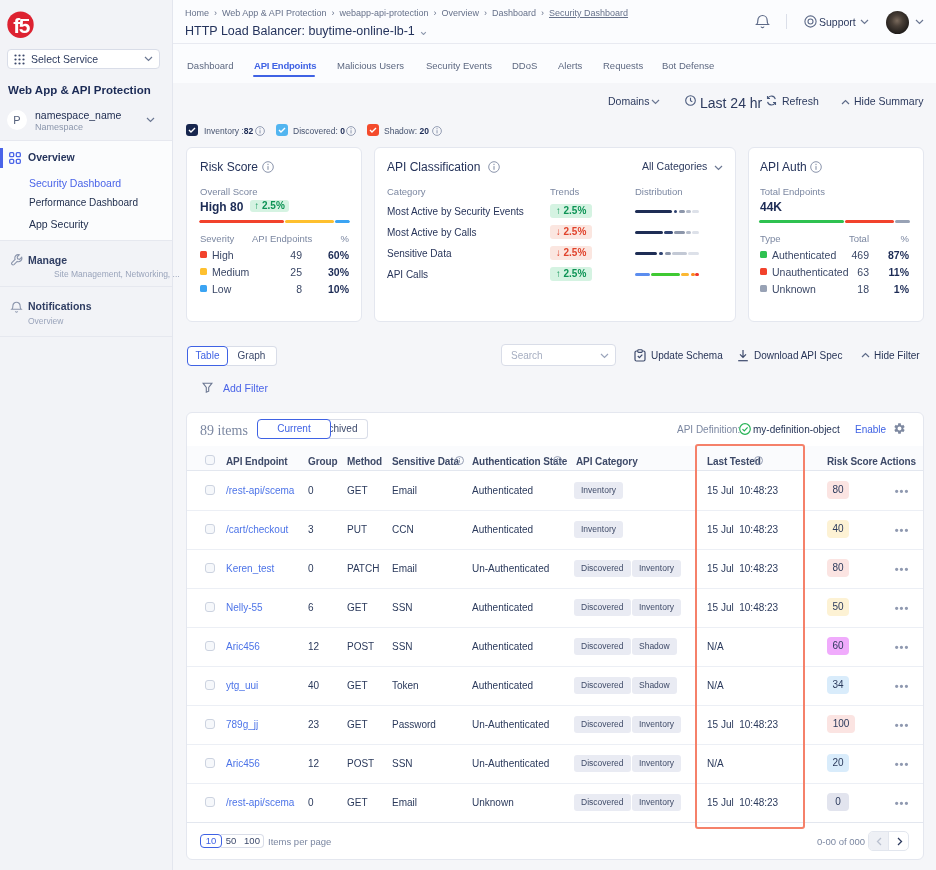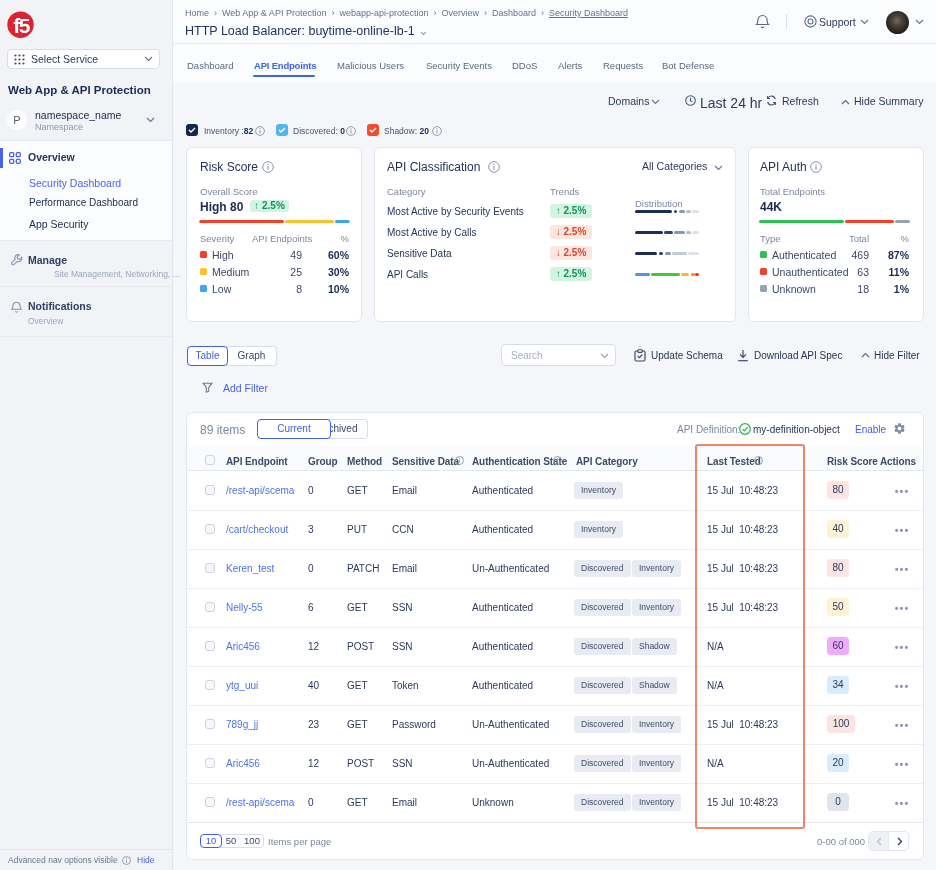--- a/index.html
+++ b/index.html
@@ -178,21 +178,21 @@
     <circle cx="6" cy="6" r="5.3" fill="none" stroke="#8a94ab" stroke-width="1"></circle>
     <rect x="5.45" y="5.1" width="1.1" height="3.7" fill="#8a94ab"></rect>
     <rect x="5.45" y="2.8" width="1.1" height="1.3" fill="#8a94ab"></rect>
   </svg>
 <div class="abs" style="left:642px; top:160px; font-size:10.5px; color:#2c3a5e;">All Categories</div>
 <svg class="abs" style="left:714px; top:165px;" width="9" height="6" viewBox="0 0 9 6">
     <path d="M1 1 L4.5 4.5 L8 1" stroke="#6b7792" stroke-width="1.2" fill="none"></path>
   </svg>
 <div class="abs lbl10" style="left:387px; top:186px;">Category</div>
 <div class="abs lbl10" style="left:550px; top:186px;">Trends</div>
-<div class="abs lbl10" style="left:635px; top:198px;text-align:center;">Distribution</div>
+<div class="abs lbl10" style="left:635px; top:186px;text-align:center;">Distribution</div>
 <div class="abs" style="left:387px; top:206px; font-size:10px; color:#28355a;">Most Active by Security Events</div>
 <div class="abs pill up" style="left:550px; top:204px; width:42px; height:14px; line-height:14px; text-align:center;">↑ 2.5%</div>
 <div class="abs" style="left:387px; top:227px; font-size:10px; color:#28355a;">Most Active by Calls</div>
 <div class="abs pill down" style="left:550px; top:225px; width:42px; height:14px; line-height:14px; text-align:center;">↓ 2.5%</div>
 <div class="abs" style="left:387px; top:248px; font-size:10px; color:#28355a;">Sensitive Data</div>
 <div class="abs pill down" style="left:550px; top:246px; width:42px; height:14px; line-height:14px; text-align:center;">↓ 2.5%</div>
 <div class="abs" style="left:387px; top:269px; font-size:10px; color:#28355a;">API Calls</div>
 <div class="abs pill up" style="left:550px; top:267px; width:42px; height:14px; line-height:14px; text-align:center;">↑ 2.5%</div>
 
 <div class="abs" style="left:635px; top:210px; width:64px; height:3px;">
@@ -277,21 +277,21 @@
   </svg>
 <div class="abs" style="left:874px; top:350px; font-size:10px; color:#273457;">Hide Filter</div>
 
 <svg class="abs" style="left:202px; top:382px;" width="11" height="11" viewBox="0 0 11 11">
   <path d="M1 1.2 H10 L6.7 5.4 V9.2 L4.3 10.2 V5.4 Z" fill="none" stroke="#6b7792" stroke-width="1.1"></path>
 </svg>
 <div class="abs" style="left:223px; top:382px; font-size:10.5px; color:#4a64e8;">Add Filter</div>
 
 <div class="card" style="left:186px; top:412px; width:738px; height:448px;"></div>
 
-<div class="abs" style="left:200px; top:423px; font-size:12px; color:#7b87a1;">89 items</div>
+<div class="abs" style="left:200px; top:423px; font-size:14px; color:#7b87a1;font-family:Liberation Serif, serif;">89 items</div>
 <div class="btn sel" style="left:257px; top:419px; width:74px;">Current</div>
 <div class="btn" style="left:309px; top:419px; width:59px; border-left:none; border-radius:0 4px 4px 0;">Archived</div>
 <div class="abs" style="left:677px; top:424px; font-size:10px; color:#7b87a1;">API Definition:</div>
 <svg class="abs" style="left:739px; top:423px;" width="12" height="12" viewBox="0 0 12 12">
   <circle cx="6" cy="6" r="5.3" fill="none" stroke="#27b356" stroke-width="1.2"></circle>
   <path d="M3.5 6.1 L5.3 7.9 L8.6 4.4" fill="none" stroke="#27b356" stroke-width="1.2"></path>
 </svg>
 <div class="abs" style="left:753px; top:424px; font-size:10px; color:#1f2e52;">my-definition-object</div>
 <div class="abs" style="left:855px; top:424px; font-size:10px; color:#3f62e4;">Enable</div>
 <svg class="abs" style="left:893px; top:422px;" width="13" height="13" viewBox="0 0 24 24">
@@ -535,22 +535,13 @@
   <div class="abs sb-sub" style="left:28px; top:269px;margin-left:26px;">Site Management, Networking, ...</div>
 
   <div class="sb-sec" style="top:287px; height:50px;"></div>
   <svg class="abs" style="left:10px; top:301px;" width="13" height="13" viewBox="0 0 13 13">
     <path d="M6.5 1.2 a3.6 3.6 0 0 1 3.6 3.6 c0 2.6 1 3.4 1 3.4 H1.9 s1-0.8 1-3.4 A3.6 3.6 0 0 1 6.5 1.2 z" fill="none" stroke="#8a94ab" stroke-width="1.1"></path>
     <path d="M5.3 10.4 a1.3 1.3 0 0 0 2.4 0" fill="none" stroke="#8a94ab" stroke-width="1.1"></path>
   </svg>
   <div class="abs sb-title" style="left:28px; top:300px; color:#303e63;">Notifications</div>
   <div class="abs sb-sub" style="left:28px; top:316px;">Overview</div>
 
-  <div id="sb-foot">
-    <span class="abs" style="left:8px; top:5px;">Advanced nav options visible</span>
-    <svg class="abs" style="left:122px; top:6px;" width="9" height="9" viewBox="0 0 9 9">
-        <circle cx="4.5" cy="4.5" r="4" fill="none" stroke="#8a94ab" stroke-width="0.9"></circle>
-        <rect x="4.1" y="3.8" width="0.9" height="3" fill="#8a94ab"></rect>
-        <rect x="4.1" y="1.9" width="0.9" height="1.1" fill="#8a94ab"></rect>
-      </svg>
-    <span class="abs" style="left:137px; top:5px; color:#4a64e8;">Hide</span>
-  </div>
 </div>
 
 </body></html>

